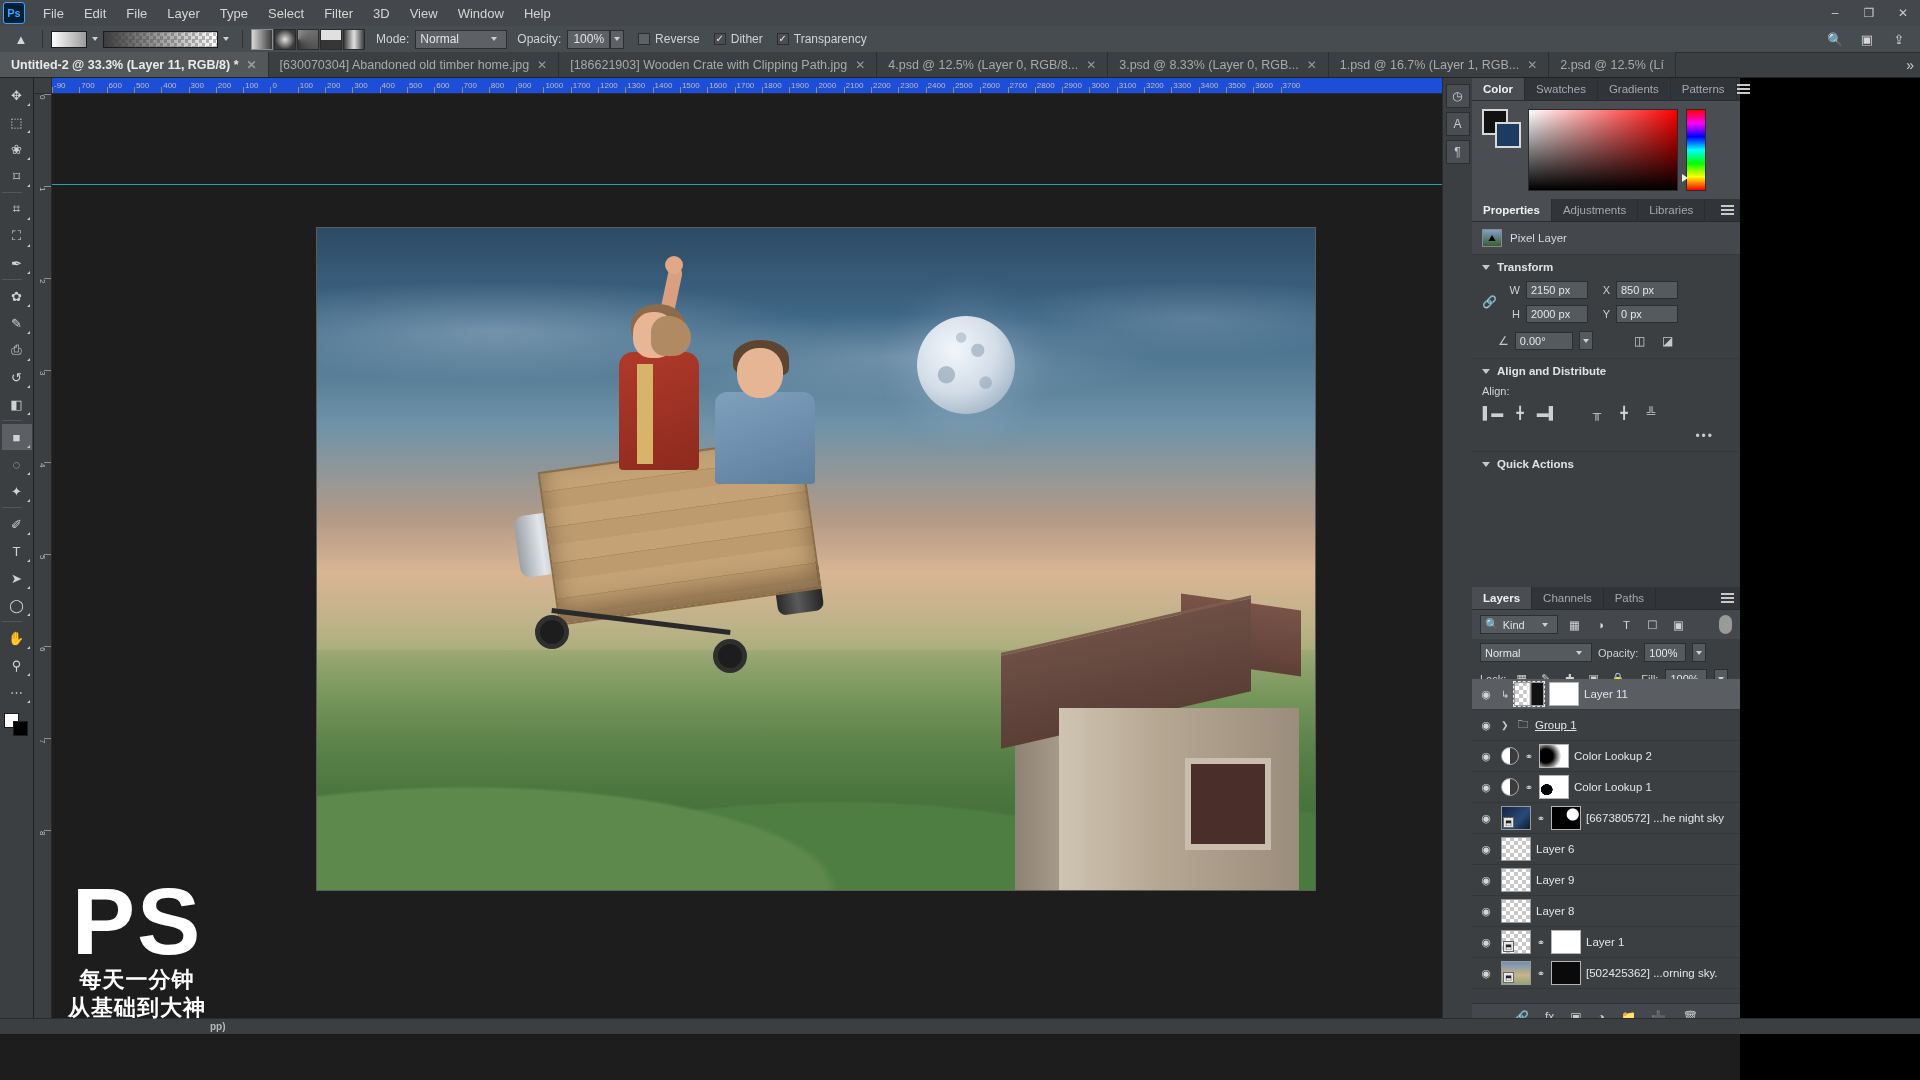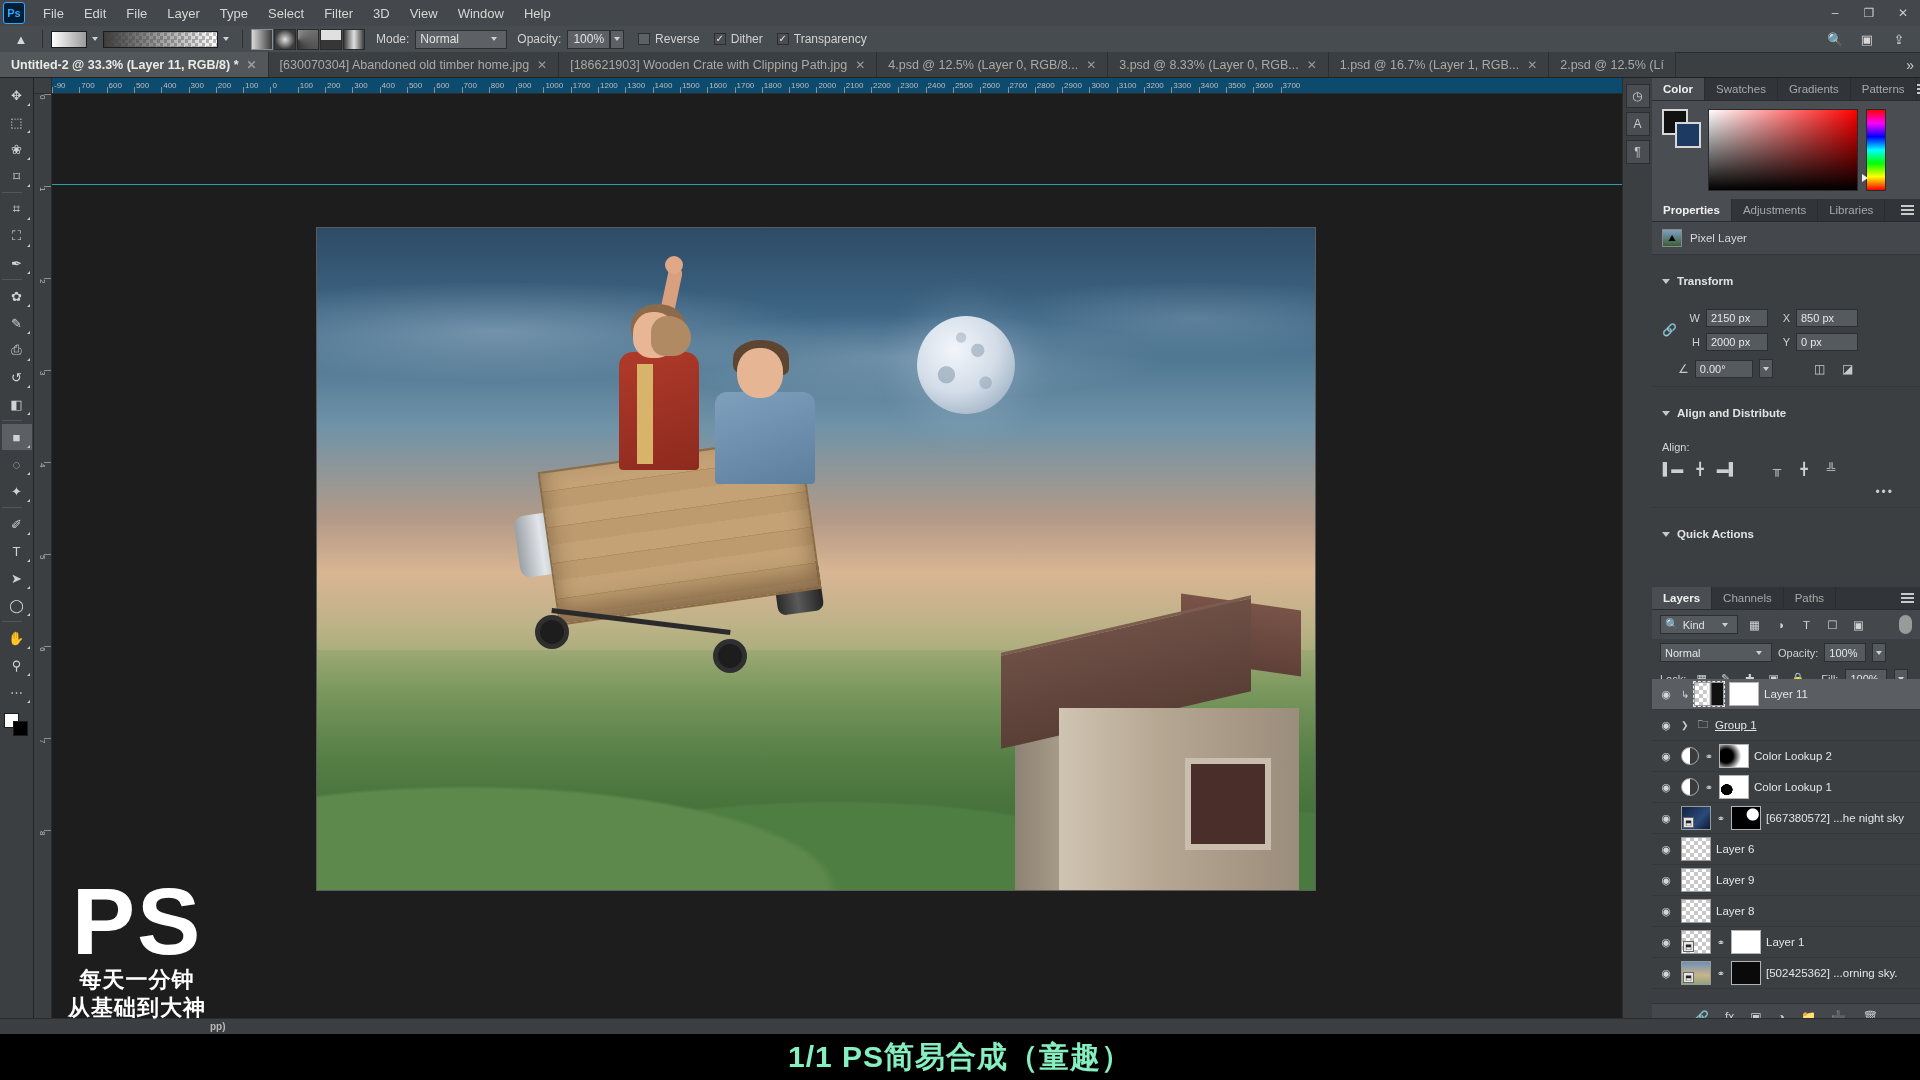--- a/index.html
+++ b/index.html
@@ -3,21 +3,21 @@
 <meta charset="utf-8">
 <style>
   * { box-sizing: border-box; margin: 0; padding: 0; }
   html, body {
     width: 1920px; height: 1080px;
     background: #000;
     font-family: "Liberation Sans", sans-serif;
     overflow: hidden;
     -webkit-font-smoothing: antialiased;
   }
-  .app { position: relative; width: 1920px; height: 1080px; background: #1d1d1d; }
+  .app { position: relative; width: 1740px; height: 1080px; background: #1d1d1d; }
 
   
   .menubar {
     position: absolute; top: 0; left: 0; width: 1920px; height: 26px;
     background: #44484c; display: flex; align-items: center;
   }
   .ps-logo {
     width: 22px; height: 22px; margin-left: 3px; margin-right: 8px;
     background: #001e36; border: 1px solid #31a8ff; border-radius: 3px;
     color: #31a8ff; font-size: 11px; font-weight: bold;
@@ -126,21 +126,21 @@
   }
   .tool-sep { width: 20px; height: 1px; background: #555; margin: 3px 0; }
   .fgbg { position: relative; width: 28px; height: 26px; margin-top: 6px; }
   .fg-sw { position: absolute; left: 1px; top: 1px; width: 15px; height: 15px; background: #fff; border: 1px solid #1c1c1c; }
   .bg-sw { position: absolute; left: 10px; top: 9px; width: 15px; height: 15px; background: #000; border: 1px solid #1c1c1c; }
 
   
   .ruler-corner { position: absolute; top: 78px; left: 34px; width: 18px; height: 16px; background: #3b3f42; border-right:1px solid #2b2b2b; border-bottom:1px solid #2b2b2b;}
   .ruler-h {
     position: absolute; top: 78px; left: 52px; right: 298px; height: 16px;
-    background: #0c4a6e; border-bottom: 1px solid #2b2b2b; overflow: hidden;
+    background: #1d4ed8; border-bottom: 1px solid #2b2b2b; overflow: hidden;
     font-size: 8px; color: #bdbdbd;
   }
   .ruler-v {
     position: absolute; top: 94px; left: 34px; width: 18px; bottom: 46px;
     background: #3b3f42; border-right: 1px solid #2b2b2b; overflow: hidden;
     font-size: 8px; color: #bdbdbd;
   }
   .rh-tick { position: absolute; top: 0; height: 16px; }
   .rh-tick span { position: absolute; left: 2px; top: 3px; white-space: nowrap; }
   .rh-tick i { position: absolute; left: 0; top: 9px; width: 1px; height: 7px; background: #8d8d8d; }
@@ -297,21 +297,21 @@
     background: linear-gradient(to bottom,#ff0000,#ff00ff,#0000ff,#00ffff,#00ff00,#ffff00,#ff0000);
   }
   .hue-marker { position:absolute; left:-5px; bottom: 8px; width:0;height:0;
     border-top:4px solid transparent;border-bottom:4px solid transparent;border-left:6px solid #eee; }
 
   
   .prop-body { background: #3b3f42; }
   .prop-row-head { display:flex; align-items:center; gap:8px; padding: 7px 10px; background:#44484c; }
   .prop-thumb { width: 20px; height: 18px; border:1px solid #888; background: linear-gradient(180deg,#7fa0c4,#3a5e35); display:flex;align-items:center;justify-content:center; font-size:9px; }
   .prop-type { color:#d8d8d8; font-size: 11.5px; }
-  .sect-head { display:flex; align-items:center; gap:7px; padding: 20px 10px; color:#e2e2e2; font-size: 11.5px; font-weight: bold; border-top:1px solid #34383b;}
+  .sect-head { display:flex; align-items:center; gap:7px; padding: 6px 10px; color:#e2e2e2; font-size: 11.5px; font-weight: bold; border-top:1px solid #34383b;}
   .chev { width:0;height:0;border-left:4px solid transparent;border-right:4px solid transparent;border-top:5px solid #c7c7c7; }
   .tf-grid { display: flex; padding: 2px 10px 8px 10px; gap: 6px; align-items: center;}
   .link-ico { width: 16px; color:#b8b8b8; font-size: 12px; text-align:center;}
   .tf-fields { display: grid; grid-template-columns: 16px 62px 16px 62px; gap: 6px 6px; align-items:center; }
   .tf-lbl { color:#cfcfcf; font-size: 11px; text-align: right; }
   .tf-in {
     background: #545a5e; border: 1px solid #2c2f31; color: #e6e6e6; font-size: 11px;
     height: 18px; display:flex; align-items:center; padding: 0 4px;
   }
   .tf-row2 { display:flex; align-items:center; gap: 6px; padding: 0 10px 8px 26px; }
@@ -1053,16 +1053,13 @@
   <div class="statusbar">
     <span>pp)</span>
   </div>
 
   <div class="watermark">
     <div class="wm-ps">PS</div>
     <div class="wm-sub">每天一分钟</div>
     <div class="wm-sub">从基础到大神</div>
   </div>
 
-  <div class="caption">
-    <span style="color: rgb(134, 239, 192);">1/1 PS简易合成（童趣）</span>
-  </div>
 </div>
 
 </body></html>

